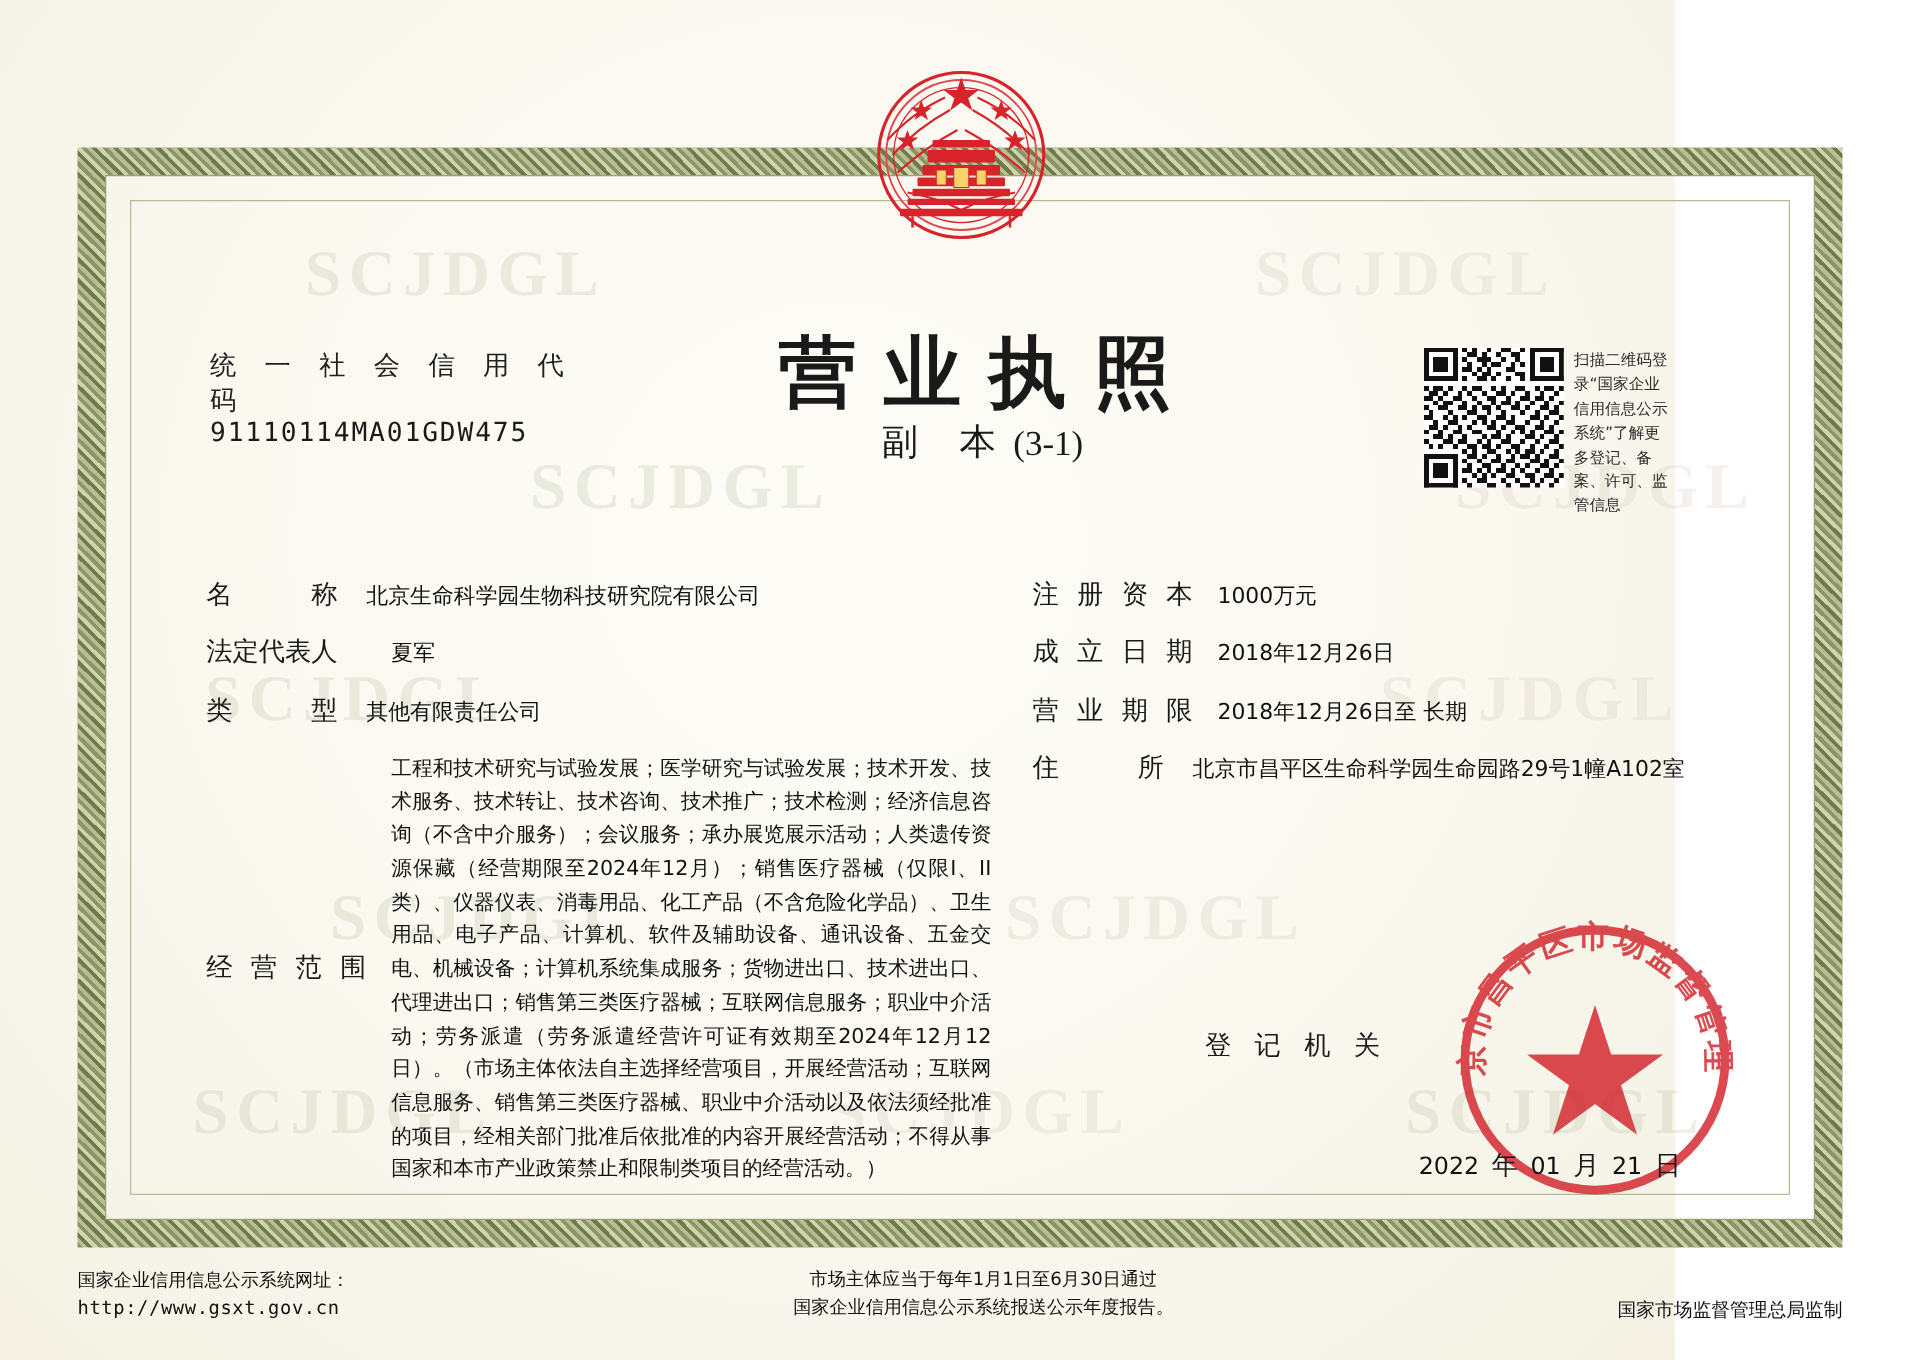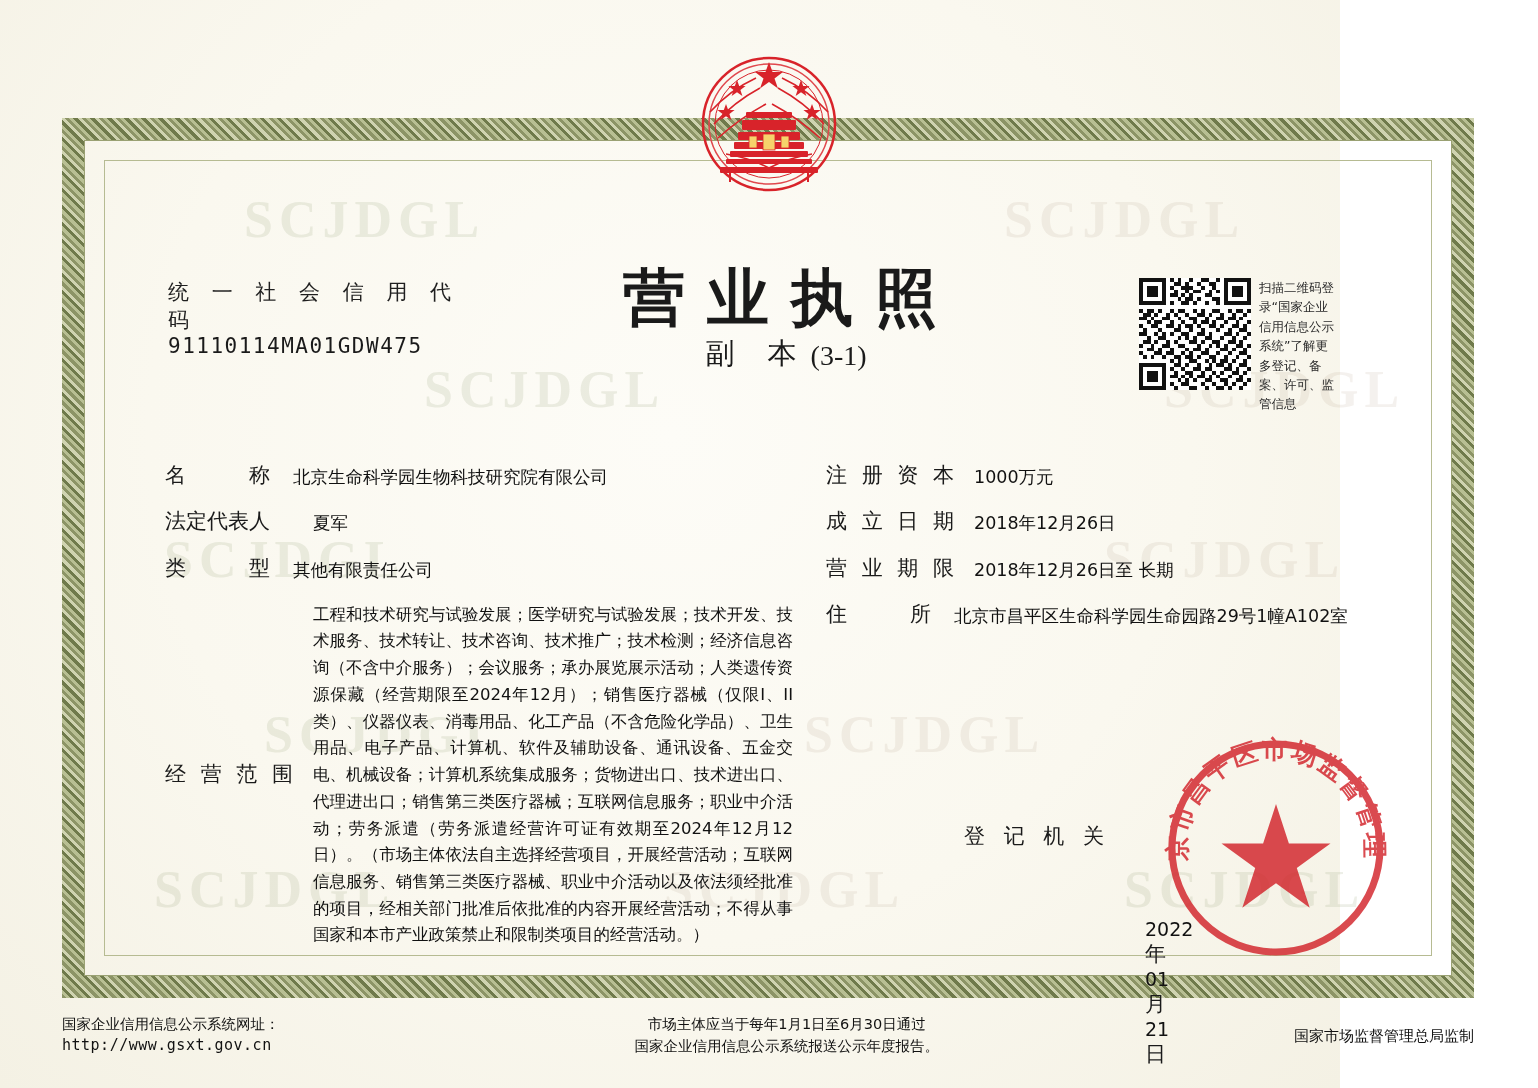--- a/index.html
+++ b/index.html
@@ -222,37 +222,36 @@
   }
   #date-row {
     position: absolute;
     left: 1135px; top: 918px;
     width: 268px;
     display: flex;
     align-items: baseline;
     font-family: "DejaVu Sans", sans-serif;
     font-size: 19px;
     color: #111;
-    flex-direction: column;
   }
   #date-row .dlabel {
     font-family: "DejaVu Serif", serif;
     font-size: 21px;
     color: #1a1a1a;
     margin: 0 10px;
   }
 
   
   #footer {
     position: absolute;
     left: 62px; top: 1014px;
     width: 1412px;
     display: flex;
     justify-content: space-between;
-    align-items: center;
+    align-items: flex-end;
   }
   #footer-left {
     font-family: "DejaVu Sans", sans-serif;
     font-size: 14.5px;
     color: #111;
     line-height: 1.45;
   }
   #footer-left .url {
     font-family: "DejaVu Sans Mono", monospace;
     font-size: 15px;

